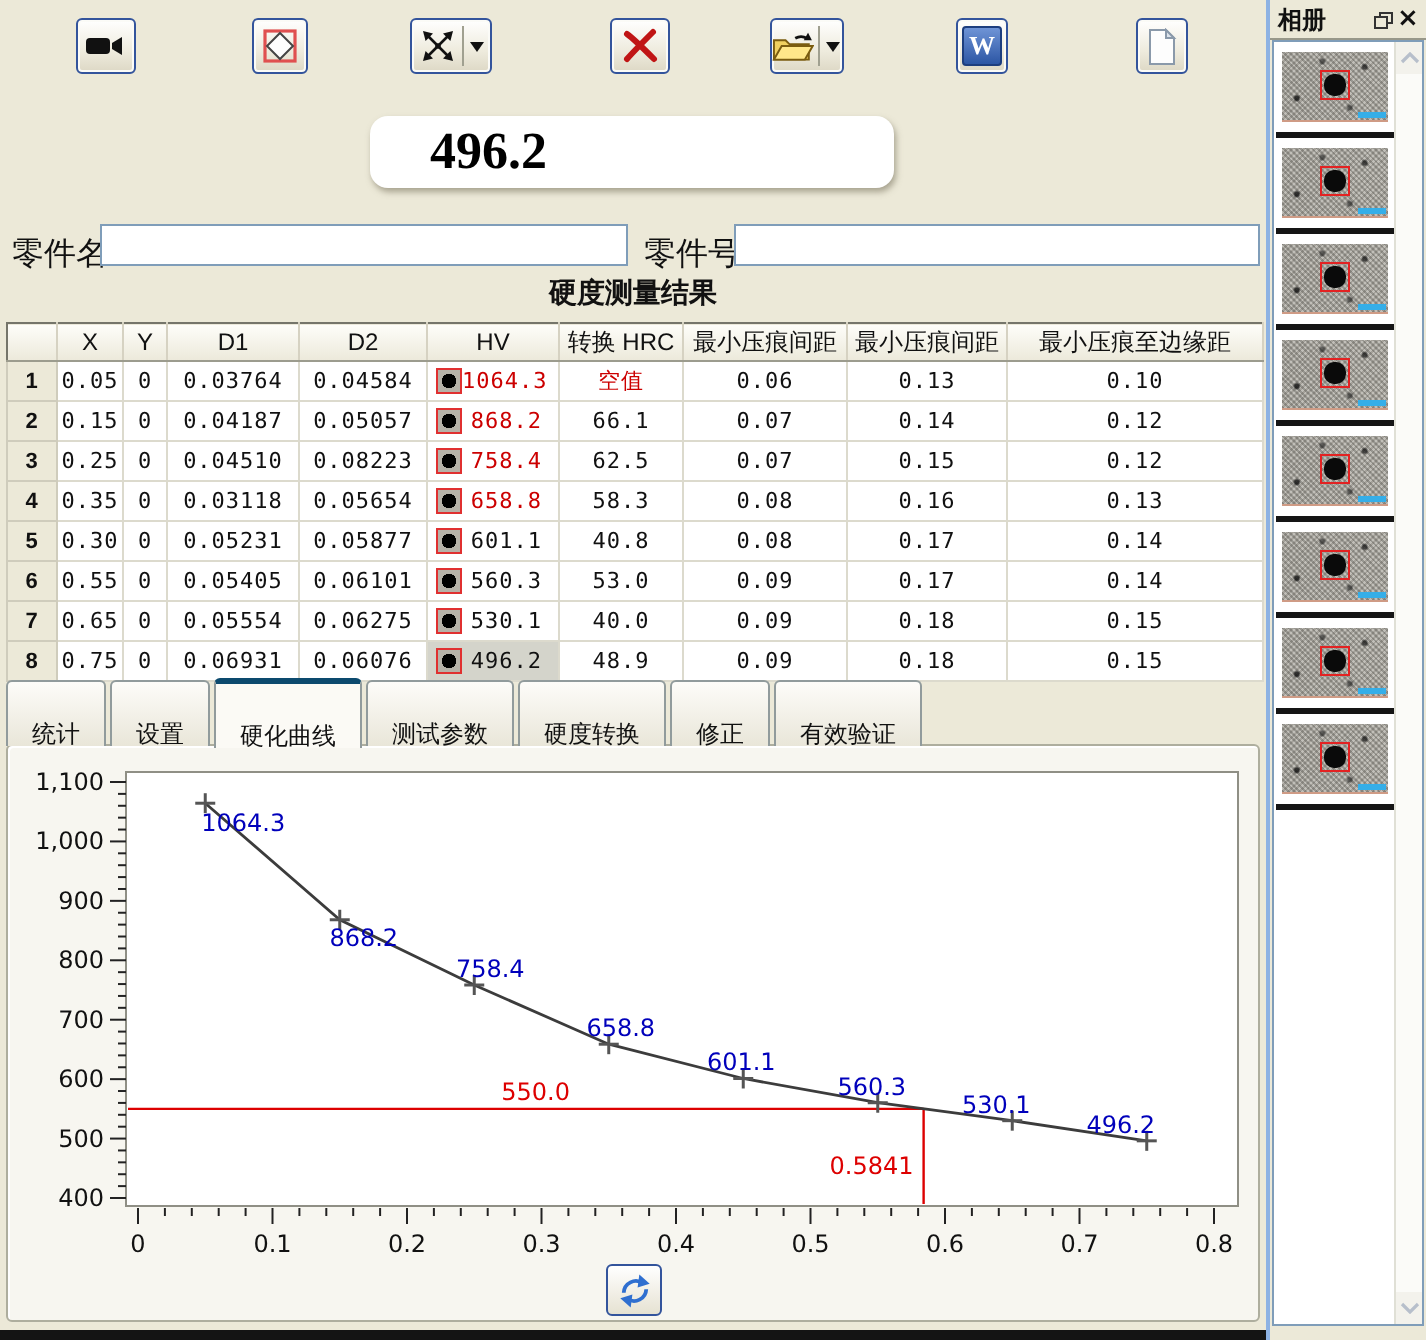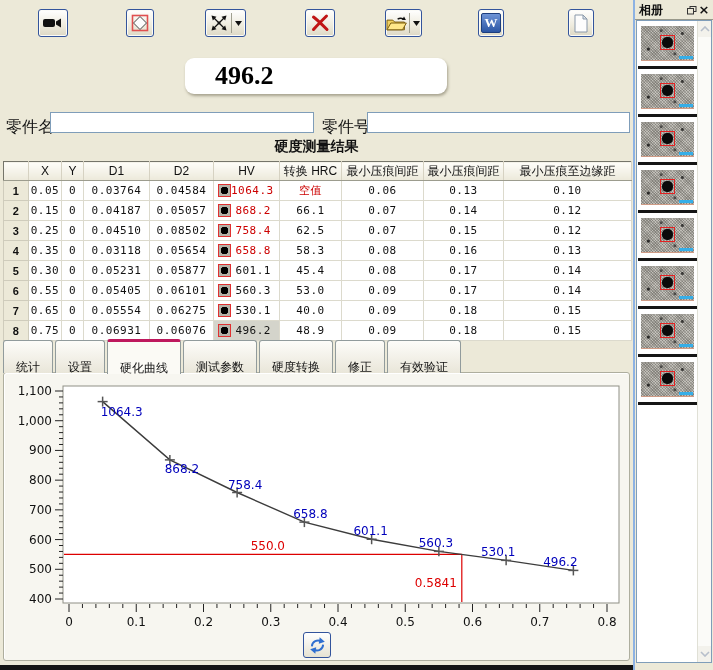--- a/index.html
+++ b/index.html
@@ -37,21 +37,21 @@
   .hv-cell{display:table-cell;}
   .hv-cell .mini-icon{display:inline-block;vertical-align:middle;width:11px;height:11px;margin:0 0 0 3px;
        border:1px solid #e03030;background:radial-gradient(circle at 50% 50%,#000 0 3.6px,#b6b2a8 3.7px);}
   .hv-cell .hv-val{display:inline-block;vertical-align:middle;width:40px;text-align:right;padding-right:7px;}
   .hv-selected{background:#d4d4cb;}
   
   #tabs{position:absolute;left:3px;top:349px;height:24px;display:flex;align-items:flex-end;gap:2px;z-index:2;}
   .tab{height:20px;line-height:20px;padding:16px 12px;font-size:12px;box-sizing:border-box;
        background:linear-gradient(#fdfcf9,#e9e6d9);border:1px solid #919b9c;border-bottom:none;
        border-radius:3px 3px 0 0;cursor:pointer;text-align:right;}
-  .tab.active{height:24px;line-height:20px;background:#fbfaf5;border-top:3px solid #be185d;
+  .tab.active{height:24px;line-height:20px;background:#fbfaf5;border-top:3px solid #0c4a6e;
        margin-bottom:-1px;position:relative;}
   
   #chartbox{position:absolute;left:3px;top:372px;width:627px;height:289px;box-sizing:border-box;
        background:#f7f6f0;border:1px solid #aeae9e;border-radius:3px;box-shadow:inset 1px 1px 0 #fff;}
   #chart-svg{position:absolute;left:0;top:0;}
   #chart-svg text{font-family:"DejaVu Sans",sans-serif;}
   #refresh-button{position:absolute;left:299px;top:259px;width:28px;height:26px;box-sizing:border-box;
        border:1px solid #33549c;border-radius:3px;background:linear-gradient(#ffffff,#e6e2d2);
        display:flex;align-items:center;justify-content:center;cursor:pointer;}
   #bottom-bar{position:absolute;left:0;top:665px;width:633px;height:5px;background:#141414;}
@@ -215,21 +215,21 @@
         <td>66.1</td>
         <td>0.07</td>
         <td>0.14</td>
         <td>0.12</td>
       </tr>
       <tr>
         <td class="rownum">3</td>
         <td>0.25</td>
         <td>0</td>
         <td>0.04510</td>
-        <td>0.08502</td>
+        <td>0.08223</td>
         <td class="hv-cell"><span class="mini-icon"></span><span class="hv-val red">758.4</span></td>
         <td>62.5</td>
         <td>0.07</td>
         <td>0.15</td>
         <td>0.12</td>
       </tr>
       <tr>
         <td class="rownum">4</td>
         <td>0.35</td>
         <td>0</td>
@@ -241,21 +241,21 @@
         <td>0.16</td>
         <td>0.13</td>
       </tr>
       <tr>
         <td class="rownum">5</td>
         <td>0.30</td>
         <td>0</td>
         <td>0.05231</td>
         <td>0.05877</td>
         <td class="hv-cell"><span class="mini-icon"></span><span class="hv-val">601.1</span></td>
-        <td>45.4</td>
+        <td>40.8</td>
         <td>0.08</td>
         <td>0.17</td>
         <td>0.14</td>
       </tr>
       <tr>
         <td class="rownum">6</td>
         <td>0.55</td>
         <td>0</td>
         <td>0.05405</td>
         <td>0.06101</td>

